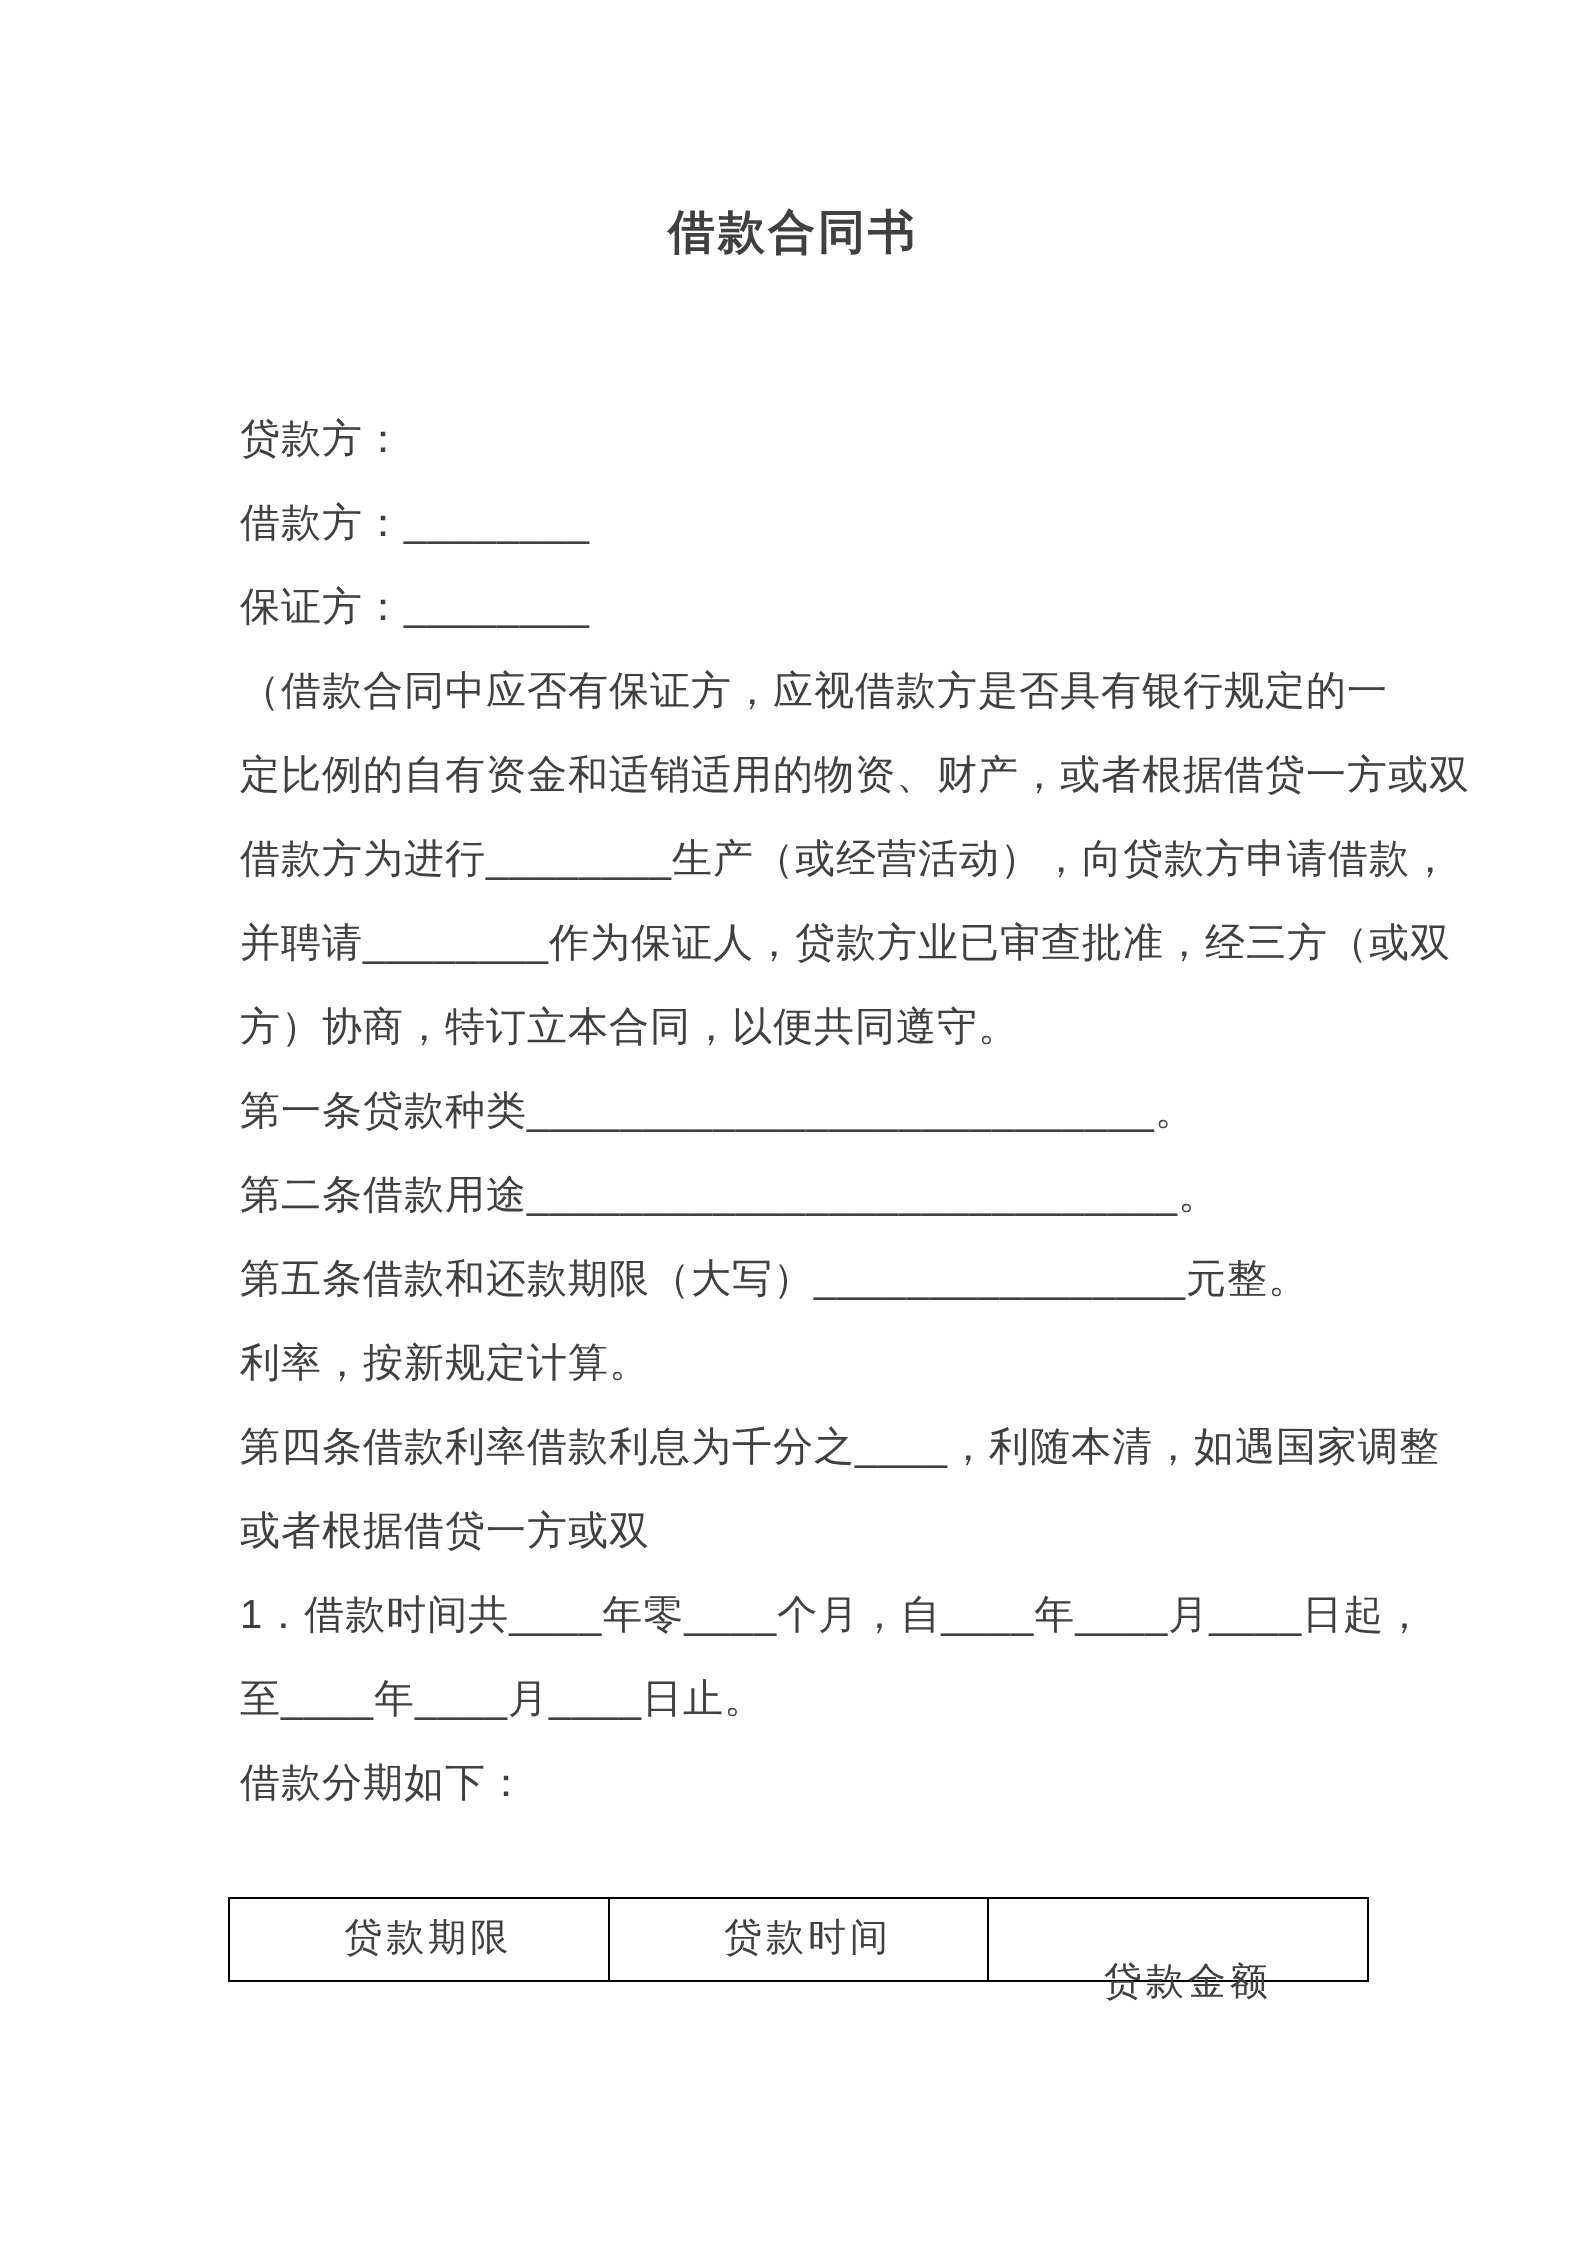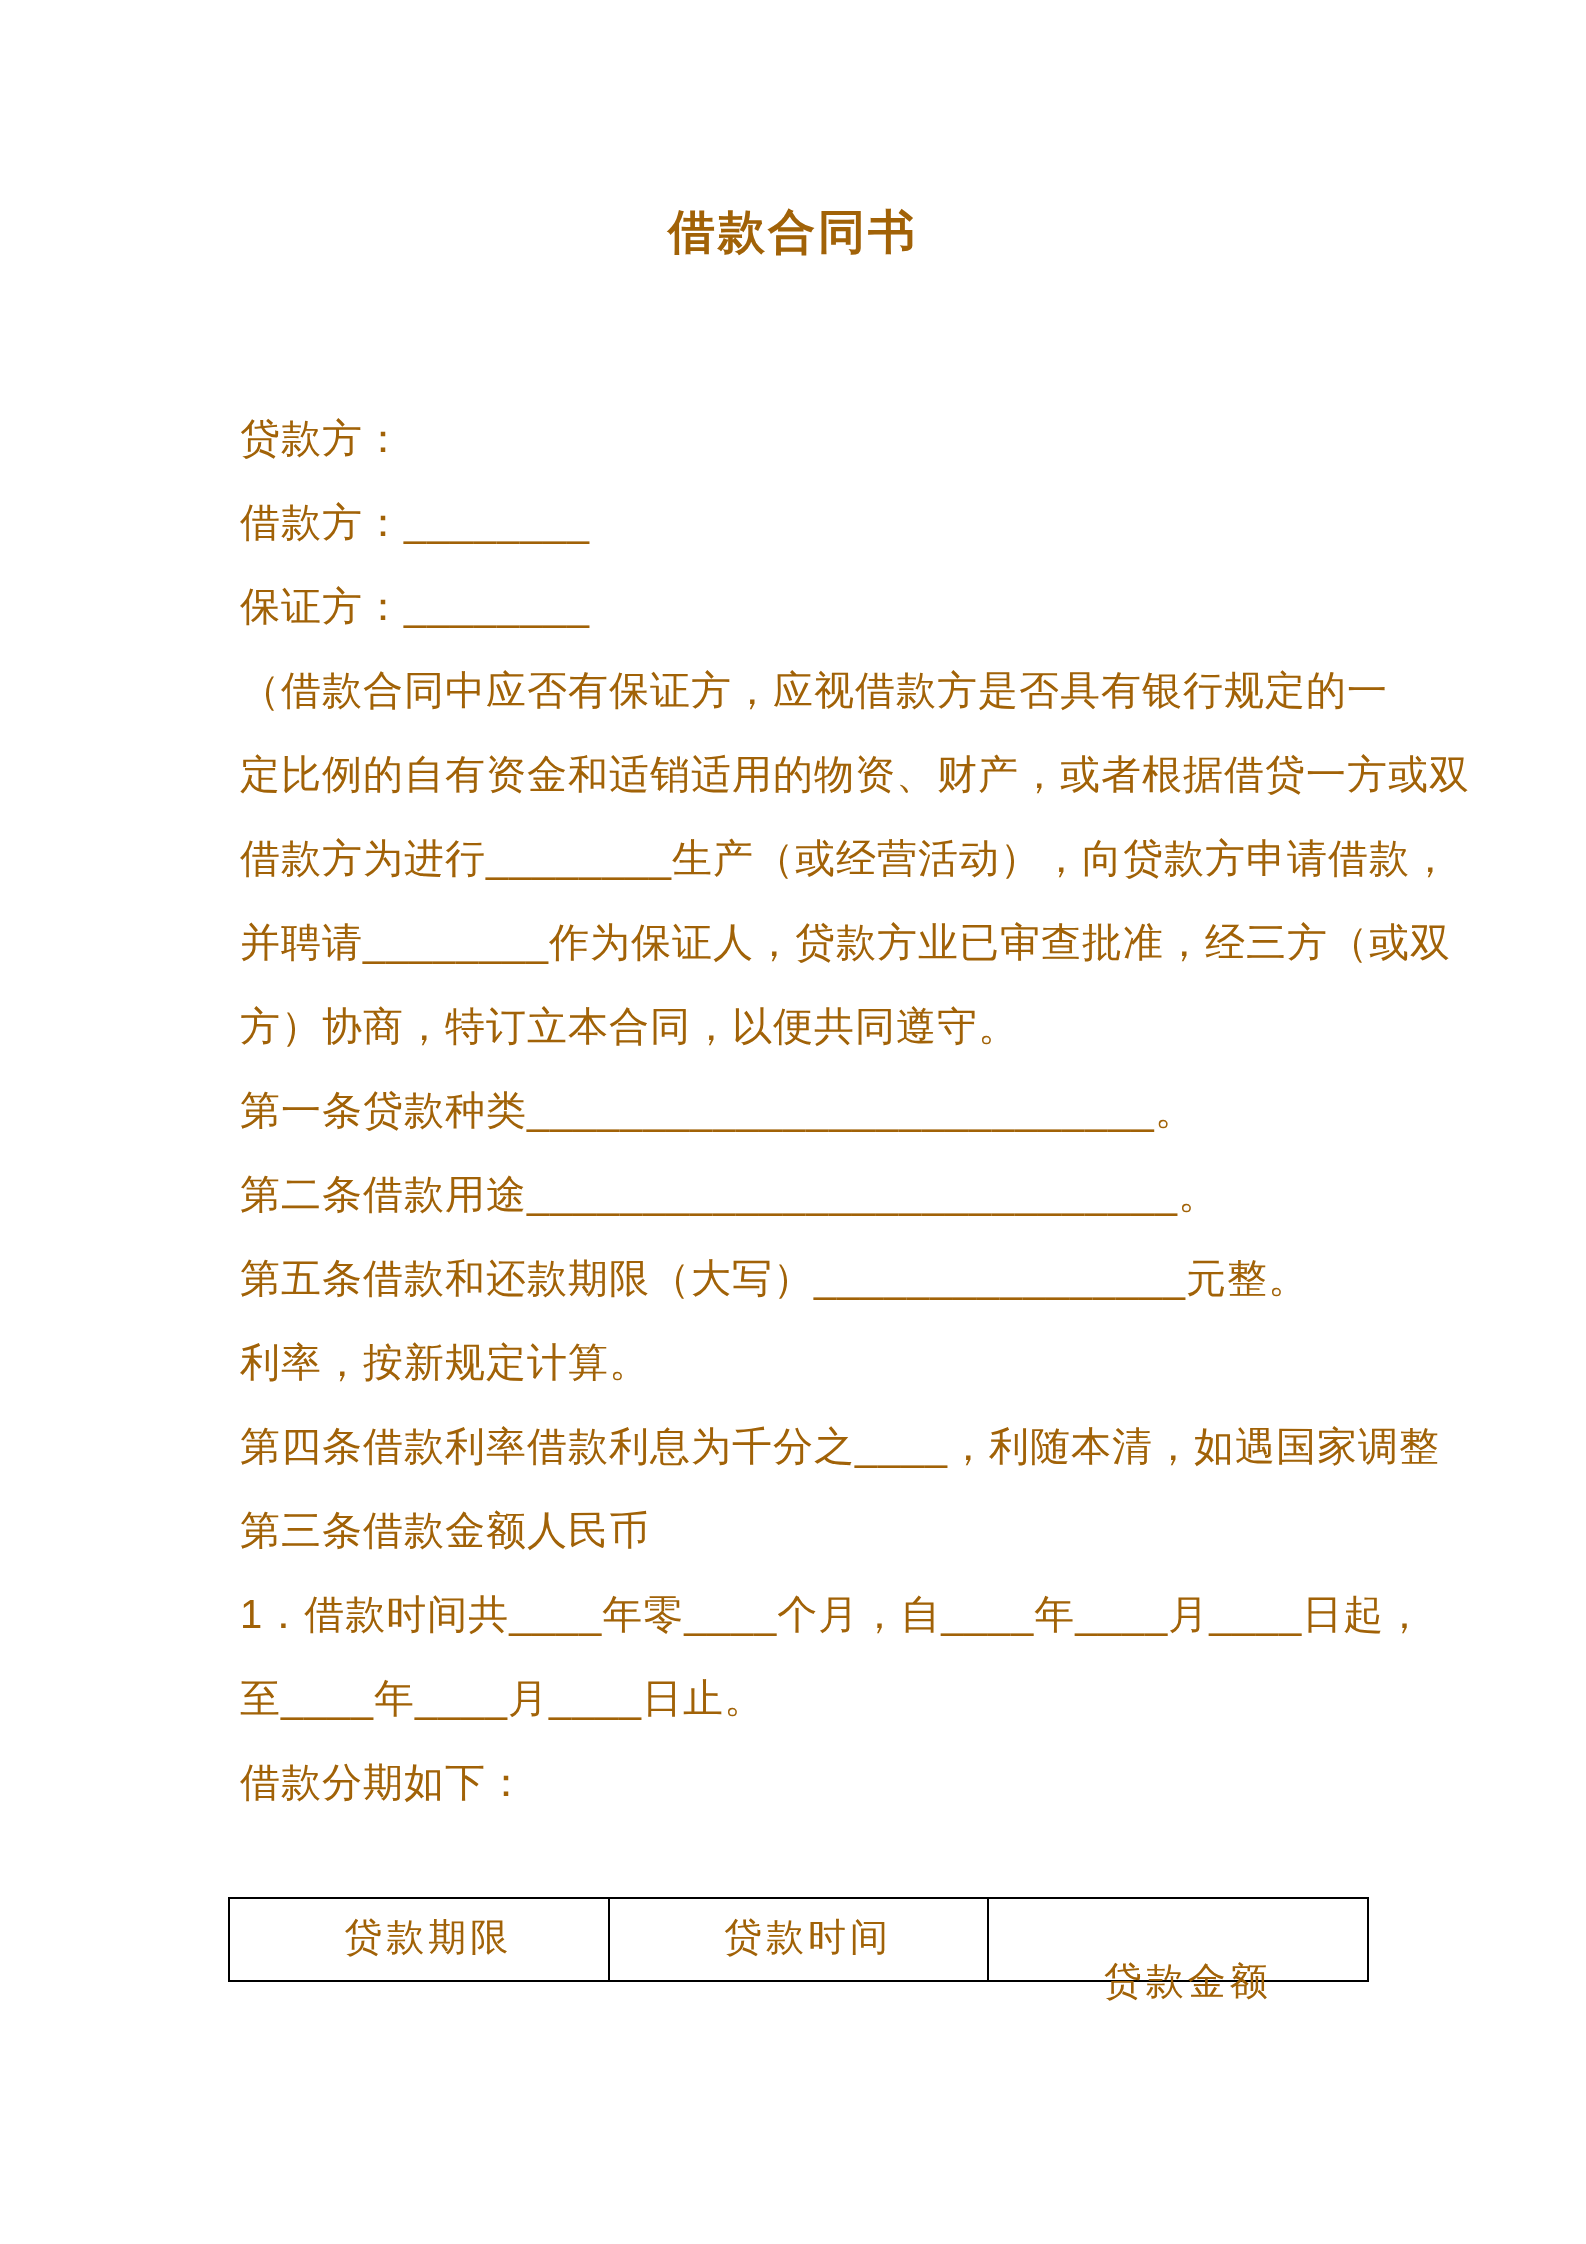--- a/index.html
+++ b/index.html
@@ -5,21 +5,21 @@
   html, body {
     margin: 0;
     padding: 0;
     background: #ffffff;
   }
   .page {
     position: relative;
     width: 1586px;
     height: 2244px;
     background: #ffffff;
-    color: #a16207;
+    color: #404040;
     font-family: "Liberation Sans", sans-serif;
     overflow: hidden;
   }
   .doc-title {
     position: absolute;
     top: 202px;
     left: 0;
     width: 100%;
     text-align: center;
     font-size: 47px;
@@ -85,21 +85,21 @@
     <div class="doc-line">（借款合同中应否有保证方，应视借款方是否具有银行规定的一</div>
     <div class="doc-line">定比例的自有资金和适销适用的物资、财产，或者根据借贷一方或双</div>
     <div class="doc-line">借款方为进行________生产（或经营活动），向贷款方申请借款，</div>
     <div class="doc-line">并聘请________作为保证人，贷款方业已审查批准，经三方（或双</div>
     <div class="doc-line">方）协商，特订立本合同，以便共同遵守。</div>
     <div class="doc-line">第一条贷款种类___________________________。</div>
     <div class="doc-line">第二条借款用途____________________________。</div>
     <div class="doc-line">第五条借款和还款期限（大写）________________元整。</div>
     <div class="doc-line">利率，按新规定计算。</div>
     <div class="doc-line">第四条借款利率借款利息为千分之____，利随本清，如遇国家调整</div>
-    <div class="doc-line">第三条借款金额人民币</div>
+    <div class="doc-line">或者根据借贷一方或双</div>
     <div class="doc-line">1．借款时间共____年零____个月，自____年____月____日起，</div>
     <div class="doc-line">至____年____月____日止。</div>
     <div class="doc-line">借款分期如下：</div>
   </div>
 
   <div class="installment-table">
     <div class="table-cell">贷款期限</div>
     <div class="table-cell">贷款时间</div>
     <div class="table-cell">贷款金额</div>
   </div>

